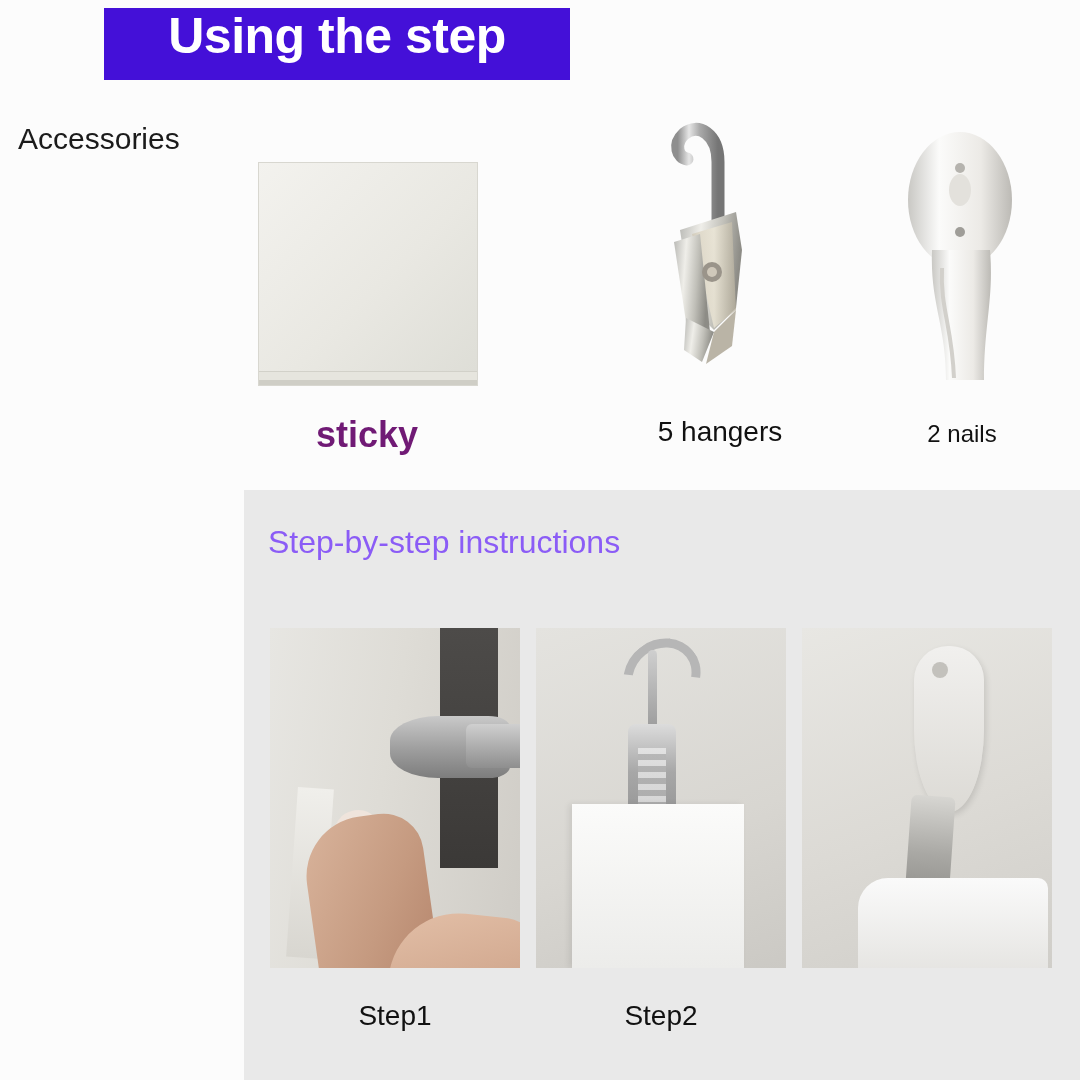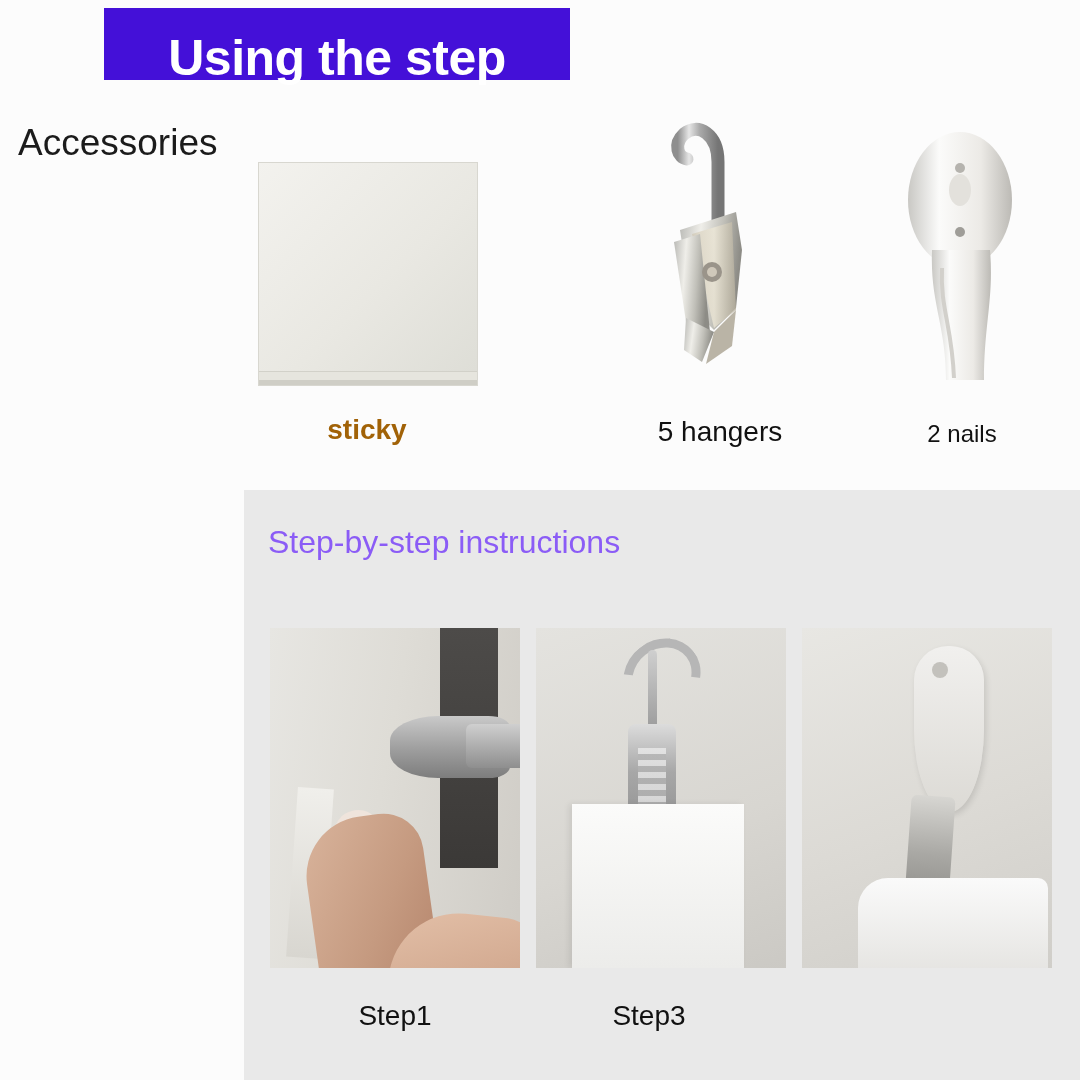--- a/index.html
+++ b/index.html
@@ -23,39 +23,39 @@
     position: absolute;
     left: 104px;
     top: 8px;
     width: 466px;
     height: 72px;
     background: #4410d8;
   }
   .title-text {
     position: absolute;
     left: 104px;
-    top: 22px;
+    top: 0;
     width: 466px;
     height: 72px;
     display: flex;
     align-items: center;
     justify-content: center;
     color: #ffffff;
     font-size: 50px;
     font-weight: bold;
     letter-spacing: -0.5px;
     white-space: nowrap;
   }
 
   
   .accessories-label {
     position: absolute;
     left: 18px;
     top: 122px;
-    font-size: 37px;
+    font-size: 30px;
     color: #1b1b1b;
   }
 
   
   .sticky-pad {
     position: absolute;
     left: 258px;
     top: 162px;
     width: 218px;
     height: 222px;
@@ -72,23 +72,23 @@
     height: 8px;
     background: #e6e5de;
     border-top: 1px solid #d2d1c9;
   }
   .label-sticky {
     position: absolute;
     left: 258px;
     top: 414px;
     width: 218px;
     text-align: center;
-    font-size: 28px;
+    font-size: 36px;
     font-weight: bold;
-    color: #a16207;
+    color: #701a75;
   }
 
   
   .hanger-wrap {
     position: absolute;
     left: 640px;
     top: 100px;
     width: 160px;
     height: 278px;
   }
@@ -151,21 +151,21 @@
     height: 340px;
     overflow: hidden;
     background: #d9d9d6;
   }
   .step-captions {
     position: absolute;
     left: 270px;
     top: 1000px;
     width: 784px;
     display: flex;
-    gap: 4px;
+    gap: 16px;
   }
   .step-caption {
     width: 250px;
     text-align: center;
     font-size: 28px;
     color: #111;
   }
 
   
   .p1-wall {
@@ -382,16 +382,16 @@
     <div class="photo">
       <div class="p3-wall"></div>
       <div class="p3-hook"></div>
       <div class="p3-clip"></div>
       <div class="p3-cloth"></div>
     </div>
   </div>
 
   <div class="step-captions">
     <div class="step-caption">Step1</div>
-    <div class="step-caption">Step3</div>
+    <div class="step-caption">Step2</div>
   </div>
 
 </div>
 
 </body></html>

